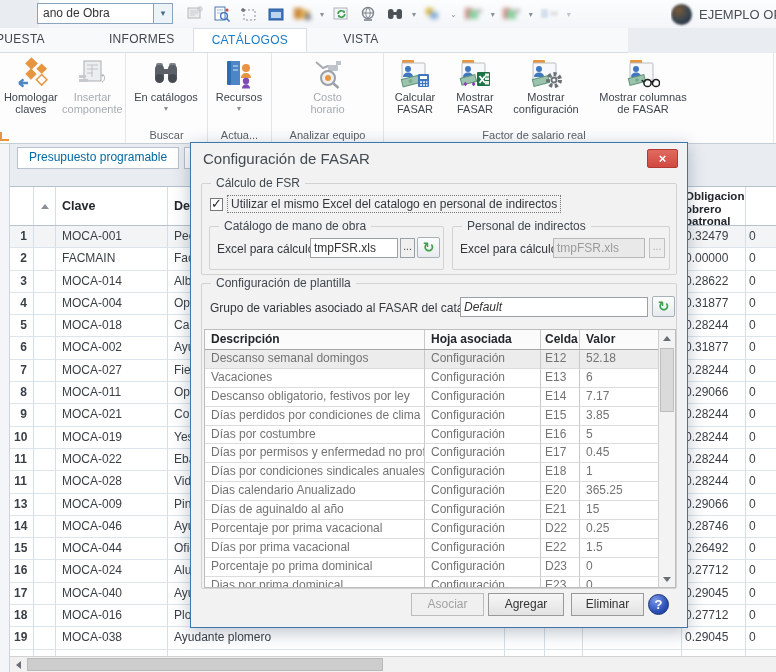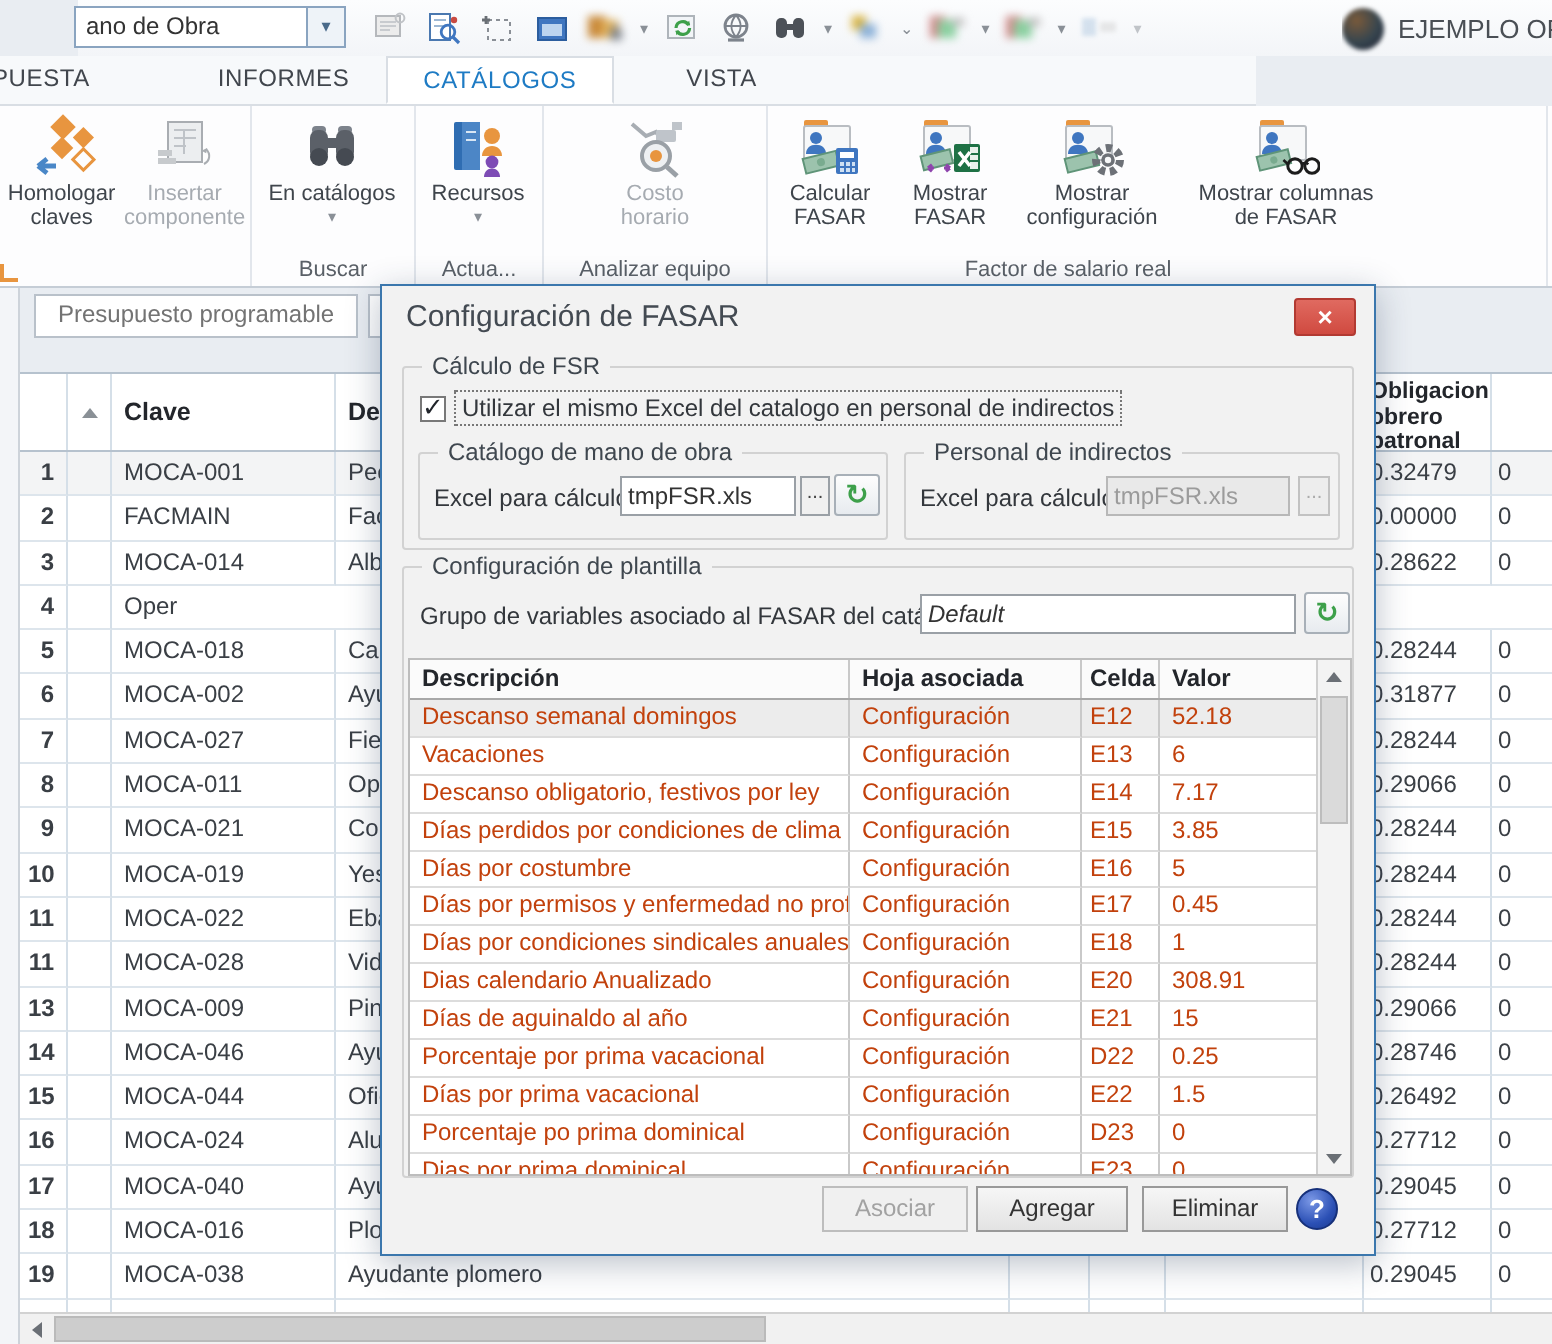--- a/index.html
+++ b/index.html
@@ -32,21 +32,21 @@
   .glabel{position:absolute;bottom:2px;left:0;right:0;text-align:center;font-size:11px;color:#5a6067;white-space:nowrap;overflow:hidden;}
   .rbtn{display:flex;flex-direction:column;align-items:center;font-size:11px;line-height:12px;text-align:center;
         color:#3f454c;white-space:pre-line;}
   .rbtn .ricon{width:34px;height:34px;flex:0 0 auto;}
   .rbtn.disabled{color:#a6abb1;}
   .launcher{position:absolute;left:0px;bottom:2px;width:9px;height:9px;border-left:2px solid #e8953f;border-bottom:2px solid #e8953f;}
   
   .content{position:absolute;left:0;top:143px;width:776px;height:529px;background:#e9edf2;border-top:1px solid #c5cdd6;}
   .leftstrip{position:absolute;left:0;top:0;width:10px;height:100%;background:#f3f5f8;border-right:1px solid #cdd3da;}
   .doctabs{position:absolute;left:17px;top:3px;height:22px;display:flex;gap:5px;}
-  .doctab{background:#fff;border:1px solid #b9c1ca;padding:0 11px;font-size:12px;line-height:19px;color:#737373;white-space:nowrap;}
+  .doctab{background:#fff;border:1px solid #b9c1ca;padding:0 11px;font-size:12px;line-height:19px;color:#0369a1;white-space:nowrap;}
   
   .maintable{position:absolute;left:10px;top:42px;right:0;height:470px;background:#fff;}
   .thead{position:absolute;top:0;left:0;right:0;height:40px;background:#fff;border-top:1px solid #b6c2ce;border-bottom:1px solid #b6c2ce;display:flex;}
   .cell{border-right:1px solid #d5dfe8;padding:0 4px;font-size:12px;overflow:hidden;white-space:nowrap;flex:0 0 auto;}
   .c-num{width:24px;text-align:right;font-weight:bold;color:#1d2126;padding-right:6px;}
   .c-ind{width:22px;}
   .c-clave{width:112px;padding-left:6px;}
   .c-desc{width:337px;padding-left:6px;}
   .c-4{width:40px;}
   .c-5{width:38px;}
@@ -93,21 +93,21 @@
   
   .grid{position:absolute;left:2px;top:45px;width:472px;height:259px;border:1px solid #bdbdbd;background:#fff;overflow:hidden;}
   .ghead{display:flex;height:20px;border-bottom:1px solid #a8a8a8;background:#fbfbfb;}
   .gcell{border-right:1px solid #c9c9c9;padding:0 6px;font-size:12px;overflow:hidden;white-space:nowrap;flex:0 0 auto;line-height:18px;}
   .gc-desc{width:220px;}
   .gc-hoja{width:116px;}
   .gc-celda{width:39px;padding:0 4px;}
   .gc-valor{width:78px;border-right:none;}
   .ghead .gcell{font-weight:bold;color:#23262b;}
   .gridbody .drow{display:flex;height:18.9px;}
-  .gridbody .drow .gcell{border-bottom:1px solid #dcdcdc;color:#c2410c;line-height:17px;}
+  .gridbody .drow .gcell{border-bottom:1px solid #dcdcdc;color:#737373;line-height:17px;}
   .gridbody > div:first-of-type .gcell{background:#ececec;}
   .gsb{position:absolute;right:0;top:0;width:17px;height:100%;background:#f3f3f3;border-left:1px solid #cfcfcf;}
   .gsb-up,.gsb-dn{position:absolute;left:0;width:16px;height:16px;display:flex;align-items:center;justify-content:center;}
   .gsb-up{top:0;} .gsb-dn{bottom:0;}
   .tri-u{width:0;height:0;border-left:4px solid transparent;border-right:4px solid transparent;border-bottom:5px solid #6a6f75;}
   .tri-d{width:0;height:0;border-left:4px solid transparent;border-right:4px solid transparent;border-top:5px solid #6a6f75;}
   .gsb-thumb{position:absolute;left:1px;top:18px;width:14px;height:64px;background:#dadada;border:1px solid #bdbdbd;}
   
   .dbtn{position:absolute;top:450px;height:23px;background:linear-gradient(#f6f6f6,#e3e3e3);border:1px solid #999;
         font-size:12px;color:#333;text-align:center;line-height:21px;}
@@ -442,20 +442,21 @@
             <div class="cell c-4"></div>
             <div class="cell c-5"></div>
             <div class="cell c-6"></div>
             <div class="cell c-fsr">0.28622</div>
             <div class="cell c-extra">0</div>
           </div>
 
           <div class="trow">
             <div class="cell c-num">4</div>
             <div class="cell c-ind"></div>
+            <div class="cell c-clave">MOCA-004</div>
             <div class="cell c-desc">Oper</div>
             <div class="cell c-4"></div>
             <div class="cell c-5"></div>
             <div class="cell c-6"></div>
             <div class="cell c-fsr">0.31877</div>
             <div class="cell c-extra">0</div>
           </div>
 
           <div class="trow">
             <div class="cell c-num">5</div>
@@ -746,21 +747,21 @@
               <div class="gcell gc-desc">Días por condiciones sindicales anuales</div>
               <div class="gcell gc-hoja">Configuración</div>
               <div class="gcell gc-celda">E18</div>
               <div class="gcell gc-valor">1</div>
             </div>
 
             <div class="drow">
               <div class="gcell gc-desc">Dias calendario Anualizado</div>
               <div class="gcell gc-hoja">Configuración</div>
               <div class="gcell gc-celda">E20</div>
-              <div class="gcell gc-valor">308.91</div>
+              <div class="gcell gc-valor">365.25</div>
             </div>
 
             <div class="drow">
               <div class="gcell gc-desc">Días de aguinaldo al año</div>
               <div class="gcell gc-hoja">Configuración</div>
               <div class="gcell gc-celda">E21</div>
               <div class="gcell gc-valor">15</div>
             </div>
 
             <div class="drow">

